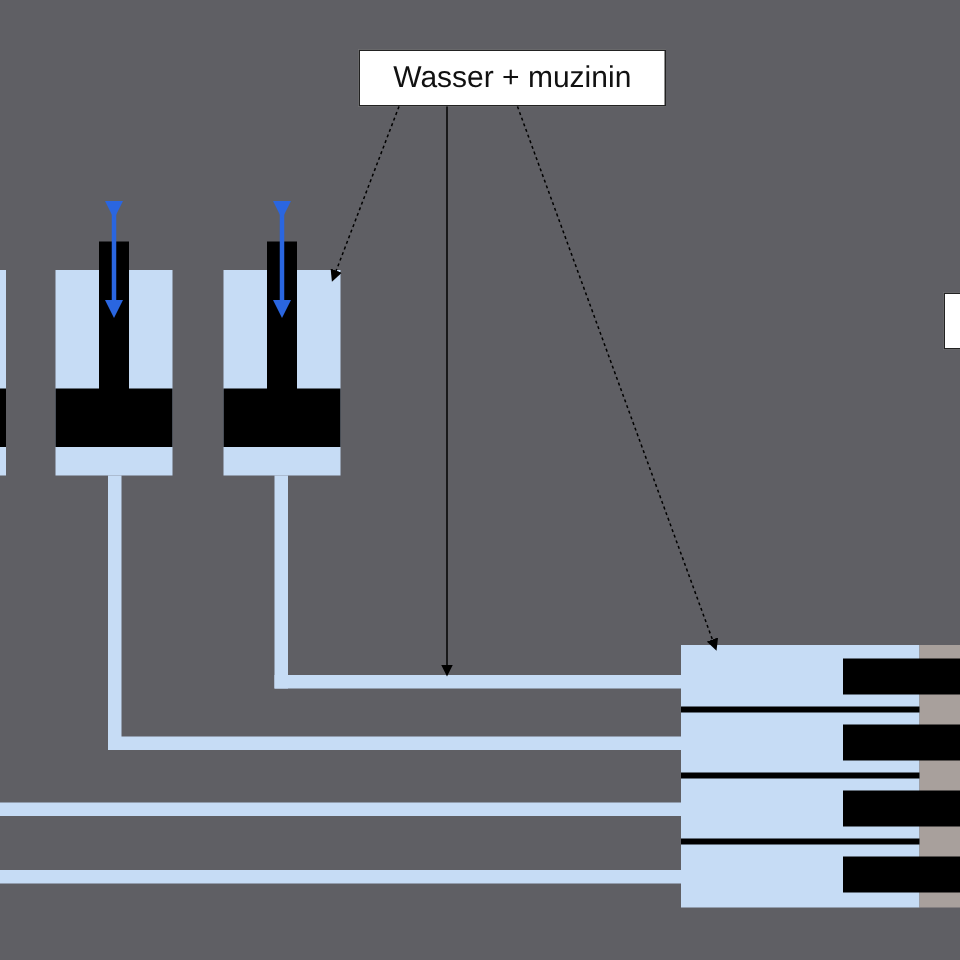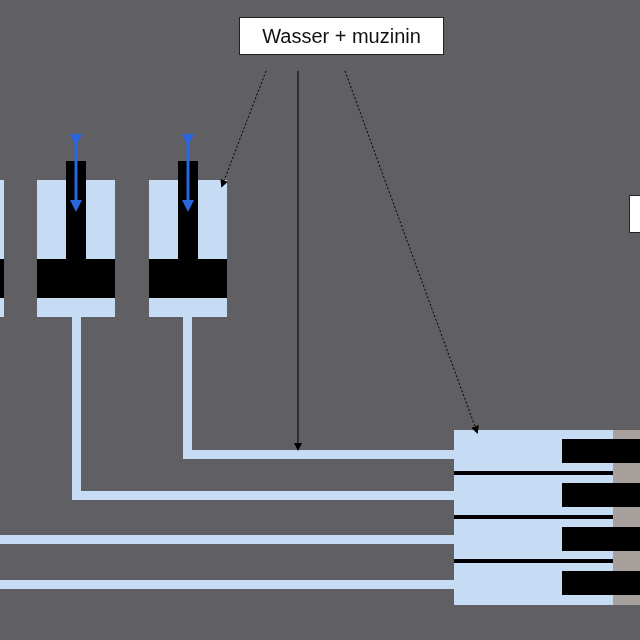--- a/index.html
+++ b/index.html
@@ -57,21 +57,21 @@
   <div class="abs black" style="left:454px;top:515px;width:159px;height:4px;"></div>
   <div class="abs black" style="left:454px;top:559px;width:159px;height:4px;"></div>
   <div class="abs black" style="left:562px;top:439px;width:78px;height:24px;"></div>
   <div class="abs black" style="left:562px;top:483px;width:78px;height:24px;"></div>
   <div class="abs black" style="left:562px;top:527px;width:78px;height:24px;"></div>
   <div class="abs black" style="left:562px;top:571px;width:78px;height:24px;"></div>
 </div>
 
 <div class="label-box" style="left:629px;top:195px;width:20px;height:38px;"></div>
 
-<div class="label-box" style="left:239px;top:17px;width:205px;height:38px;">Wasser + muzinin</div>
+<div class="label-box" style="left:239px;top:33px;width:205px;height:38px;">Wasser + muzinin</div>
 
 <svg class="overlay" width="640" height="640">
   <defs>
     <marker id="ah" markerWidth="8" markerHeight="8" refX="6" refY="4" orient="auto">
       <path d="M0,0 L8,4 L0,8 z" fill="#000"></path>
     </marker>
     <marker id="bh" markerWidth="4" markerHeight="4" refX="2" refY="2" orient="auto">
       <path d="M0,0 L4,2 L0,4 z" fill="#2a66e0"></path>
     </marker>
   </defs>

